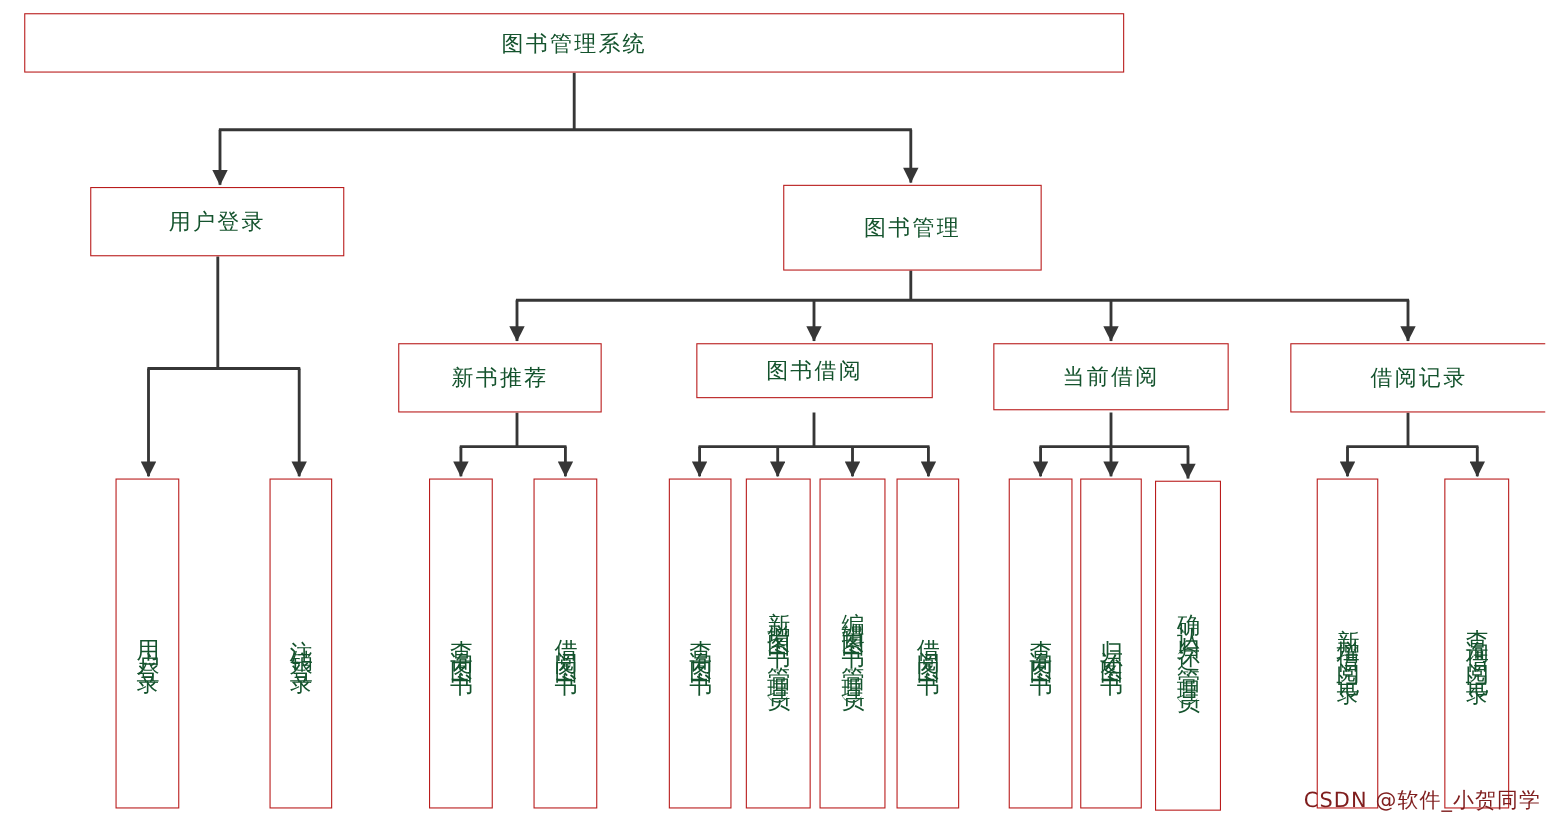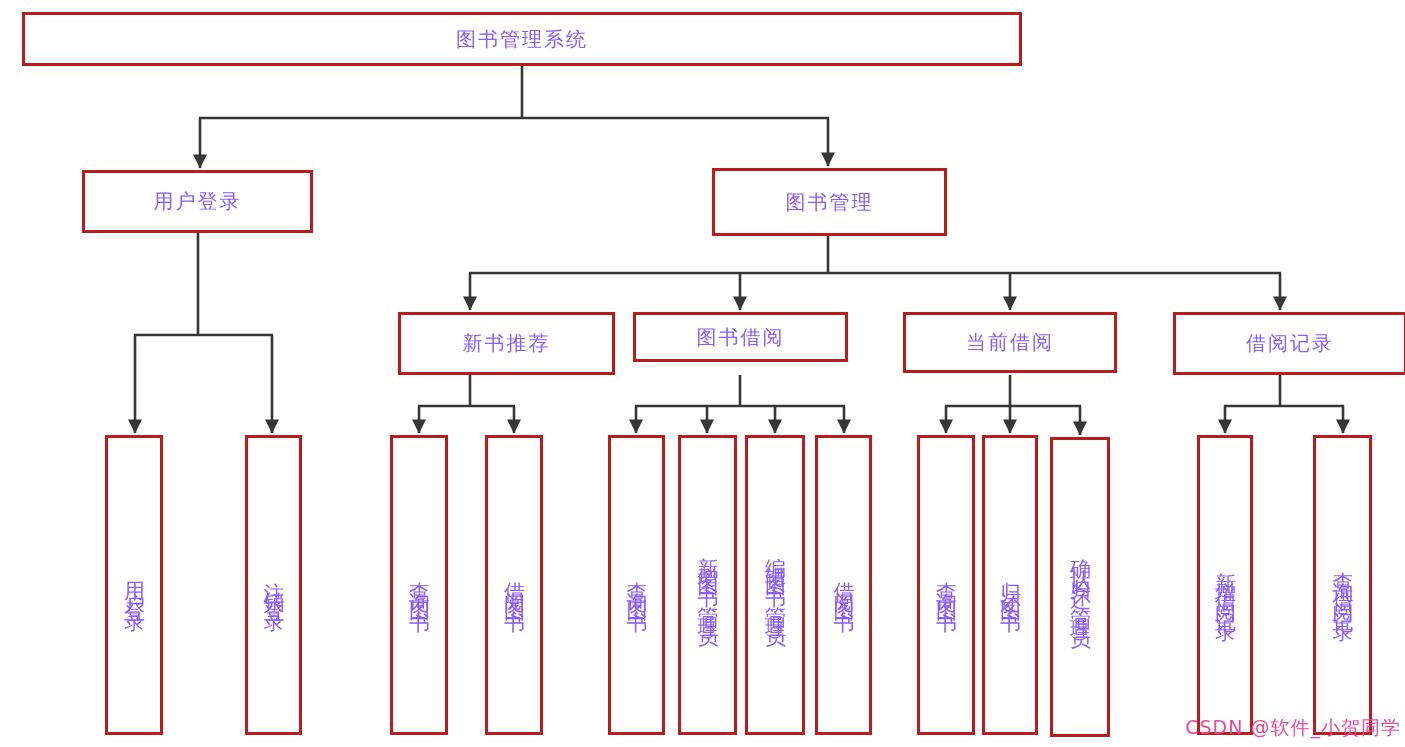--- a/index.html
+++ b/index.html
@@ -16,46 +16,46 @@
     overflow: hidden;
   }
   .wires {
     position: absolute;
     left: 0; top: 0;
     width: 1405px; height: 747px;
   }
   .node {
     position: absolute;
     box-sizing: border-box;
-    border: 3px solid #b91c1c;
+    border: 1px solid #b91c1c;
     background: #ffffff;
     display: flex;
     align-items: center;
     justify-content: center;
-    color: #8b5cf6;
+    color: #14532d;
   }
   .node .node-label {
     font-size: 20px;
     letter-spacing: 2px;
     white-space: nowrap;
   }
   .node.vert .node-label {
     writing-mode: vertical-rl;
     text-orientation: mixed;
     font-size: 21px;
     letter-spacing: 10px;
     white-space: normal;
     line-height: 1;
   }
   .watermark {
     position: absolute;
     right: 4px;
     bottom: 6px;
     font-size: 19px;
-    color: #ec4899;
+    color: #7f1d1d;
     letter-spacing: 1px;
   }
 </style>
 </head>
 <body>
 
 <div class="canvas">
 
   <svg class="wires" viewBox="0 0 1405 747" xmlns="http://www.w3.org/2000/svg">
     <defs>
@@ -107,25 +107,25 @@
     </g>
   </svg>
 
   <div class="node" style="left:22px; top:12px; width:1000px; height:54px;">
     <span class="node-label">图书管理系统</span>
   </div>
 
   <div class="node" style="left:82px; top:170px; width:231px; height:63px;">
     <span class="node-label">用户登录</span>
   </div>
-  <div class="node" style="left:712px; top:168px; width:235px; height:68px;">
+  <div class="node" style="left:712px; top:168px; width:235px; height:78px;">
     <span class="node-label">图书管理</span>
   </div>
 
-  <div class="node" style="left:362px; top:312px; width:217px; height:63px;margin-left:36px;">
+  <div class="node" style="left:362px; top:312px; width:185px; height:63px;">
     <span class="node-label">新书推荐</span>
   </div>
   <div class="node" style="left:633px; top:312px; width:215px; height:50px;">
     <span class="node-label">图书借阅</span>
   </div>
   <div class="node" style="left:903px; top:312px; width:214px; height:61px;">
     <span class="node-label">当前借阅</span>
   </div>
   <div class="node" style="left:1173px; top:312px; width:234px; height:63px;">
     <span class="node-label">借阅记录</span>

